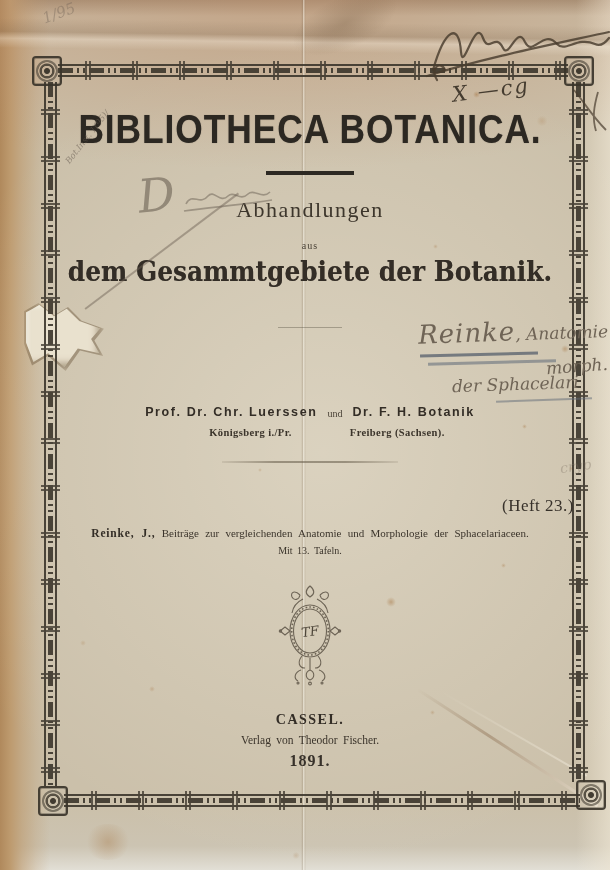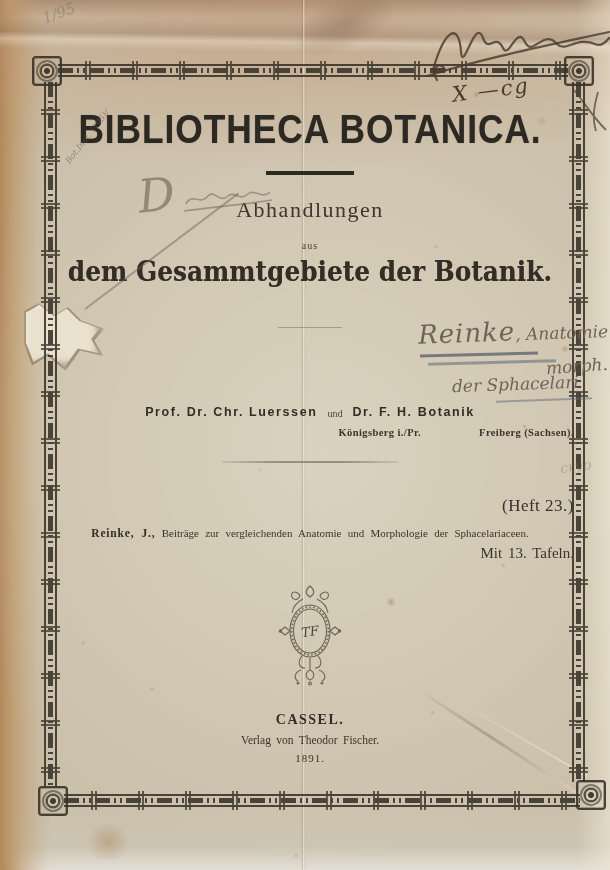--- a/index.html
+++ b/index.html
@@ -75,32 +75,32 @@
   .t-abh{top:199px;font-size:22px;line-height:1;letter-spacing:1.5px;color:#3d362c;}
   .t-aus{top:240px;font-size:10px;letter-spacing:1px;color:#4a4237;}
   .t-gesammt{top:258px;font-family:"DejaVu Serif",serif;font-weight:bold;font-size:27px;line-height:1;
     color:#332d26;transform:scaleX(.92);text-shadow:0 0 .5px rgba(51,45,38,.5);}
   .minirule{top:327px;left:calc(50% - 32px) !important;right:auto !important;width:64px;height:1px;background:rgba(70,62,50,.35);}
   .t-hrsg{top:361px;font-size:18px;line-height:1;letter-spacing:.5px;color:#3d362c;}
   .t-von{top:389px;font-size:9.5px;letter-spacing:1px;color:#4a4237;}
   .names{top:405px;display:flex;justify-content:center;align-items:flex-end;gap:10px;}
   .name{font-family:"Liberation Sans",sans-serif;font-weight:bold;font-size:12.5px;letter-spacing:1.6px;color:#332d26;}
   .conj{font-size:10px;color:#4a4237;}
-  .affils{top:427px;display:flex;justify-content:flex-end;gap:58px;padding-left:34px;}
+  .affils{top:427px;display:flex;justify-content:center;gap:58px;padding-left:34px;}
   .affil{font-weight:bold;font-size:10.5px;letter-spacing:.4px;color:#3b342b;}
   .midrule{top:461px;left:calc(50% - 88px) !important;right:auto !important;width:176px;height:2px;
     background:linear-gradient(90deg, rgba(120,108,90,.15), rgba(100,90,72,.55) 30%, rgba(100,90,72,.55) 70%, rgba(120,108,90,.15));}
   .t-heft{top:497px;font-size:17px;line-height:1;letter-spacing:.5px;color:#37312a;text-align:right;}
   .entry1{top:527px;font-size:11px;word-spacing:3.5px;color:#3b342b;}
   .entry1 b{font-size:11.5px;letter-spacing:.8px;color:#332d26;}
-  .entry2{top:545px;font-size:15px;word-spacing:2px;color:#3b342b;text-align:right;}
+  .entry2{top:545px;font-size:10px;word-spacing:2px;color:#3b342b;}
   .emblem-wrap{top:584px;left:calc(50% - 33px) !important;right:auto !important;width:66px;height:102px;}
   .t-place{top:713px;font-weight:bold;font-size:14px;line-height:1;letter-spacing:1.5px;color:#332d26;}
   .t-verlag{top:734px;font-size:11.5px;word-spacing:2.5px;color:#3b342b;}
-  .t-year{top:752px;font-weight:normal;font-size:11px;letter-spacing:1px;color:#37312a;}
+  .t-year{top:752px;font-weight:bold;font-size:16px;letter-spacing:1px;color:#37312a;}
 
   
   .hand{position:absolute;font-family:"DejaVu Serif",serif;font-style:italic;white-space:nowrap;}
   .hw-scribble{left:42px;top:4px;font-size:15px;color:rgba(115,100,88,.42);transform:rotate(-20deg);}
   .hw-note{left:64px;top:160px;font-size:8.5px;color:rgba(100,90,78,.55);transform:rotate(-52deg);transform-origin:left top;line-height:1.1;}
   .hw-D{left:138px;top:168px;font-size:46px;color:rgba(106,96,84,.60);transform:rotate(-6deg);}
   .hw-shelf{left:452px;top:78px;font-size:21px;color:#453c30;transform:rotate(-7deg);letter-spacing:2px;}
   .hw-reinke1{left:418px;top:316px;color:#6f6456;transform:rotate(-2deg);}
   .hw-reinke1 .big{font-size:26px;letter-spacing:1px;}
   .hw-reinke1 .sm{font-size:17px;}

